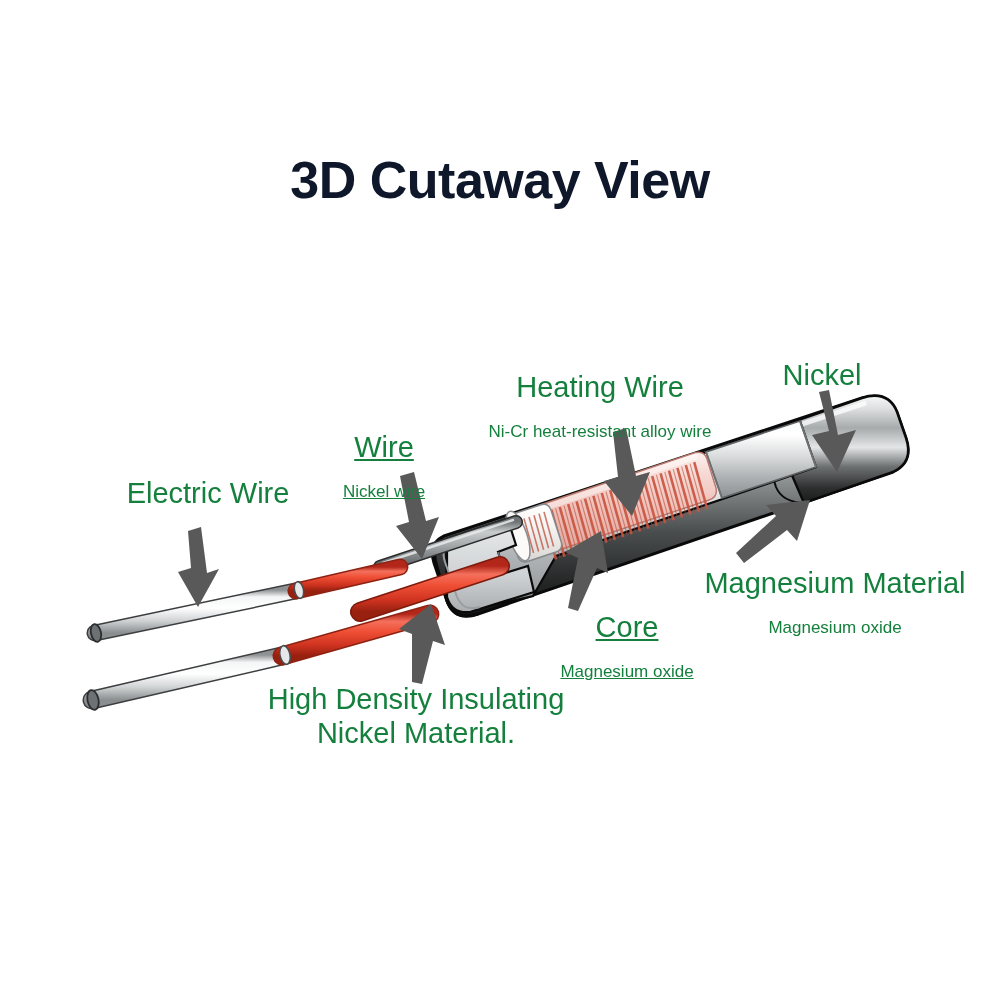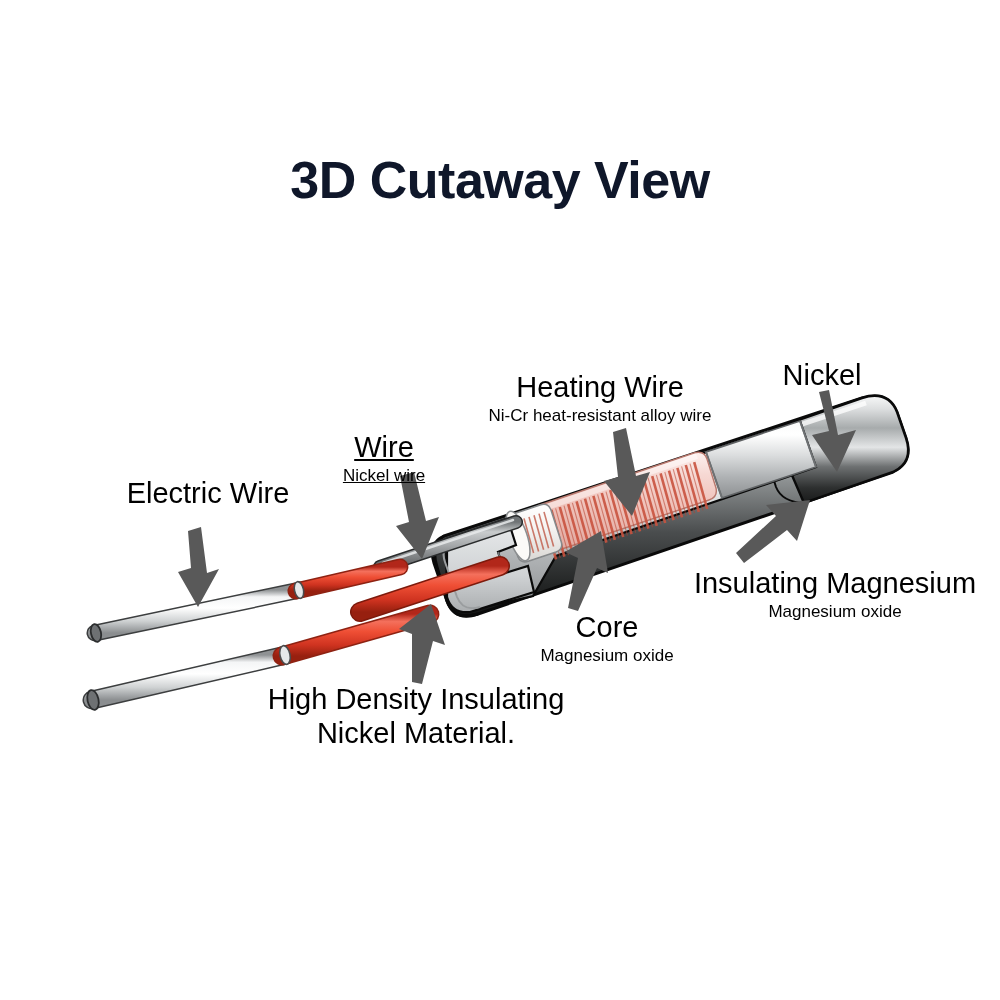--- a/index.html
+++ b/index.html
@@ -26,44 +26,44 @@
     width: 1000px;
     text-align: center;
     font-size: 52px;
     font-weight: bold;
     letter-spacing: -0.5px;
     color: #0f172a;
   }
   .label {
     position: absolute;
     white-space: nowrap;
-    color: #000000;
+    color: #15803d;
   }
   .label .main {
     display: block;
     font-size: 29px;
     font-weight: normal;
     line-height: 1.08;
   }
   .label .sub {
     display: block;
     font-size: 17px;
     font-weight: normal;
     line-height: 1.25;
-    margin-top: 2px;
+    margin-top: 18px;
   }
   .label.center { text-align: center; }
   .label.center .main, .label.center .sub { text-align: center; }
 
   #lbl-heating   { left: 470px; top: 372px; width: 260px; }
   #lbl-shell     { left: 762px; top: 360px; width: 120px; }
   #lbl-wire      { left: 304px; top: 432px; width: 160px; text-decoration: underline; }
   #lbl-electric  { left: 108px; top: 478px; width: 200px; }
   #lbl-insul     { left: 690px; top: 568px; width: 290px; }
-  #lbl-core      { left: 512px; top: 612px; width: 190px; }
+  #lbl-core      { left: 532px; top: 612px; width: 190px; text-decoration: underline; }
   #lbl-hdens     { left: 238px; top: 682px; width: 356px; }
   #lbl-hdens .main { font-size: 29px; line-height: 1.18; }
 
   svg#art {
     position: absolute;
     left: 0;
     top: 0;
     width: 1000px;
     height: 1000px;
   }
@@ -371,21 +371,21 @@
   <div class="label center" id="lbl-wire">
     <span class="main">Wire</span>
     <span class="sub">Nickel wire</span>
   </div>
 
   <div class="label center" id="lbl-electric">
     <span class="main">Electric Wire</span>
   </div>
 
   <div class="label center" id="lbl-insul">
-    <span class="main">Insulating Magnesium</span>
+    <span class="main">Magnesium Material</span>
     <span class="sub">Magnesium oxide</span>
   </div>
 
   <div class="label center" id="lbl-core">
     <span class="main">Core</span>
     <span class="sub">Magnesium oxide</span>
   </div>
 
   <div class="label center" id="lbl-hdens">
     <span class="main">High Density Insulating</span>

